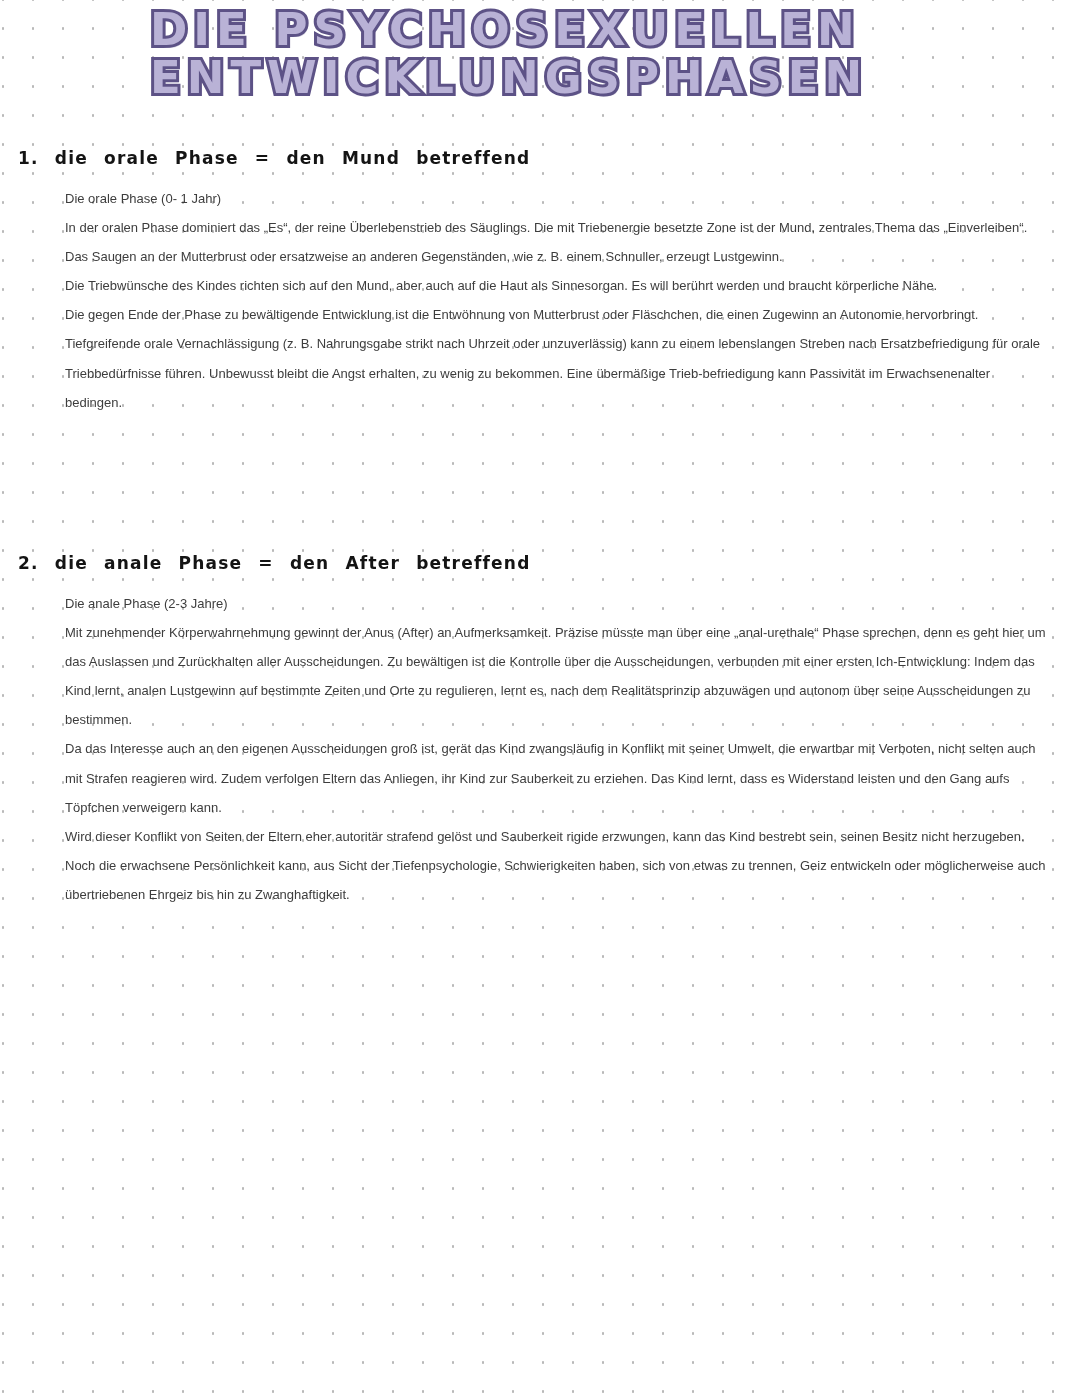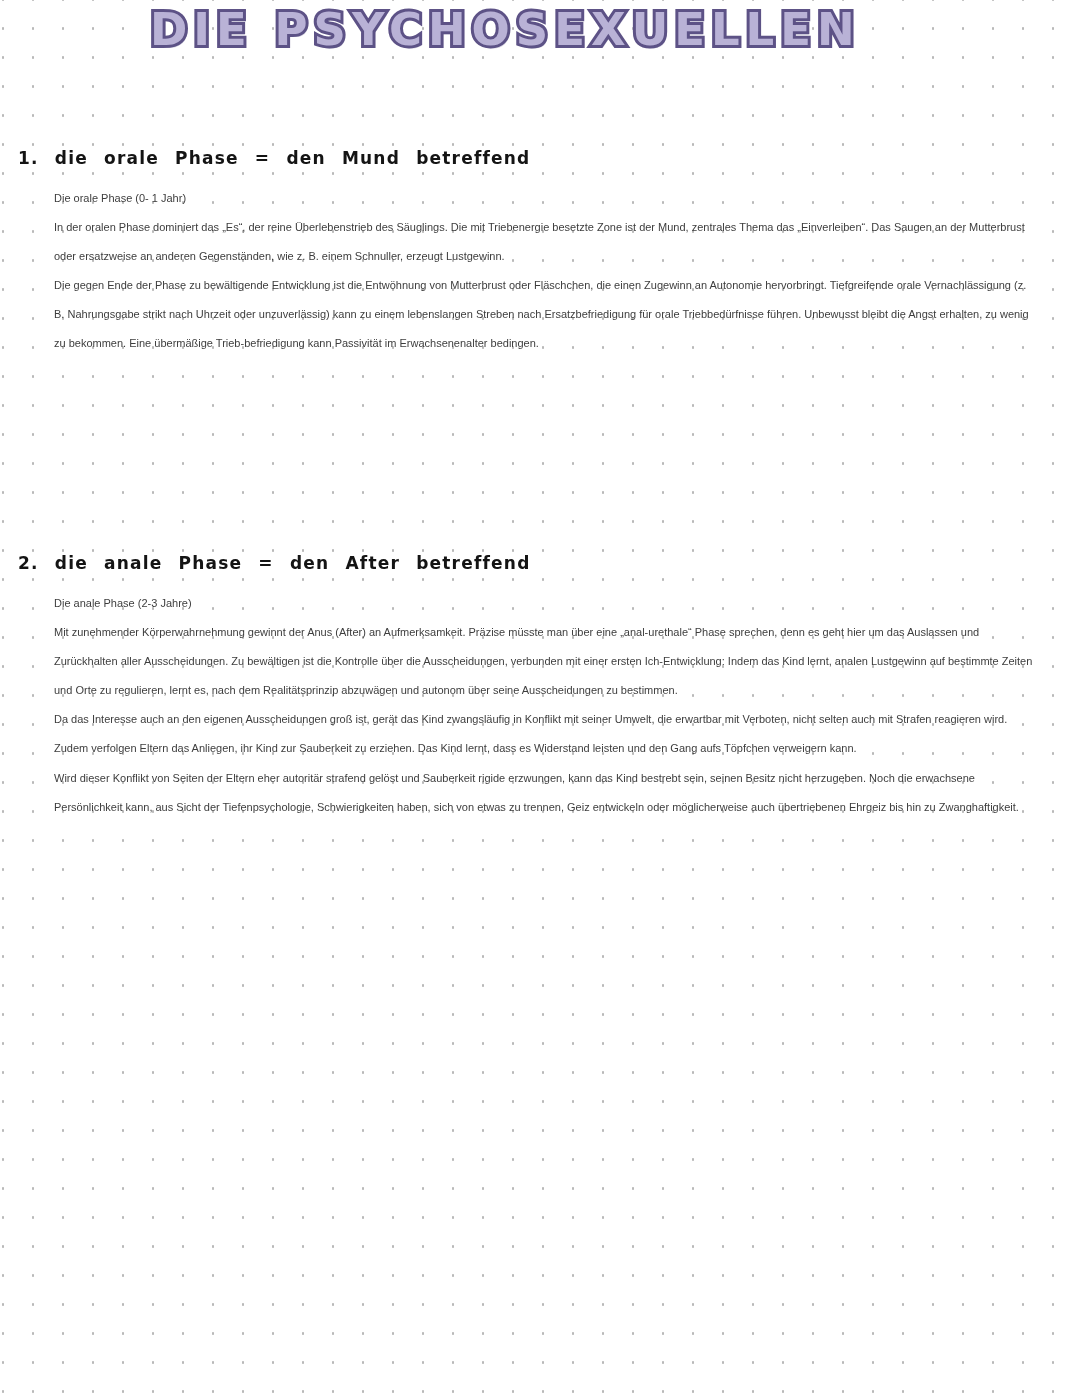--- a/index.html
+++ b/index.html
@@ -50,47 +50,49 @@
     word-spacing: 9px;
     color: #141414;
     white-space: nowrap;
   }
 
   .heading-1 { top: 148px; text-align: right; }
   .heading-2 { top: 553px; }
 
   .section-body {
     position: absolute;
-    left: 54px;
+    left: 65px;
     width: 985px;
     font-family: "Liberation Sans", sans-serif;
-    font-size: 11px;
+    font-size: 13px;
     line-height: 29.1px;
     color: #3d3d3d;
   }
 
   .body-1 { top: 184px; }
   .body-2 { top: 589px; }
 
   .section-body p { margin: 0; }
 </style>
 </head>
 <body>
 
 <div class="page">
 
   <div class="title-block">
     <div class="title-line">DIE PSYCHOSEXUELLEN</div>
+    <div class="title-line">ENTWICKLUNGSPHASEN</div>
   </div>
 
   <div class="section-heading heading-1">1. die orale Phase = den Mund betreffend</div>
 
   <div class="section-body body-1">
     <p>Die orale Phase (0- 1 Jahr)</p>
     <p>In der oralen Phase dominiert das „Es“, der reine Überlebenstrieb des Säuglings. Die mit Triebenergie besetzte Zone ist der Mund, zentrales Thema das „Einverleiben“. Das Saugen an der Mutterbrust oder ersatzweise an anderen Gegenständen, wie z. B. einem Schnuller, erzeugt Lustgewinn.</p>
+    <p>Die Triebwünsche des Kindes richten sich auf den Mund, aber auch auf die Haut als Sinnesorgan. Es will berührt werden und braucht körperliche Nähe.</p>
     <p>Die gegen Ende der Phase zu bewältigende Entwicklung ist die Entwöhnung von Mutterbrust oder Fläschchen, die einen Zugewinn an Autonomie hervorbringt. Tiefgreifende orale Vernachlässigung (z. B. Nahrungsgabe strikt nach Uhrzeit oder unzuverlässig) kann zu einem lebenslangen Streben nach Ersatzbefriedigung für orale Triebbedürfnisse führen. Unbewusst bleibt die Angst erhalten, zu wenig zu bekommen. Eine übermäßige Trieb-befriedigung kann Passivität im Erwachsenenalter bedingen.</p>
   </div>
 
   <div class="section-heading heading-2">2. die anale Phase = den After betreffend</div>
 
   <div class="section-body body-2">
     <p>Die anale Phase (2-3 Jahre)</p>
     <p>Mit zunehmender Körperwahrnehmung gewinnt der Anus (After) an Aufmerksamkeit. Präzise müsste man über eine „anal-urethale“ Phase sprechen, denn es geht hier um das Auslassen und Zurückhalten aller Ausscheidungen. Zu bewältigen ist die Kontrolle über die Ausscheidungen, verbunden mit einer ersten Ich-Entwicklung: Indem das Kind lernt, analen Lustgewinn auf bestimmte Zeiten und Orte zu regulieren, lernt es, nach dem Realitätsprinzip abzuwägen und autonom über seine Ausscheidungen zu bestimmen.</p>
     <p>Da das Interesse auch an den eigenen Ausscheidungen groß ist, gerät das Kind zwangsläufig in Konflikt mit seiner Umwelt, die erwartbar mit Verboten, nicht selten auch mit Strafen reagieren wird. Zudem verfolgen Eltern das Anliegen, ihr Kind zur Sauberkeit zu erziehen. Das Kind lernt, dass es Widerstand leisten und den Gang aufs Töpfchen verweigern kann.</p>
     <p>Wird dieser Konflikt von Seiten der Eltern eher autoritär strafend gelöst und Sauberkeit rigide erzwungen, kann das Kind bestrebt sein, seinen Besitz nicht herzugeben. Noch die erwachsene Persönlichkeit kann, aus Sicht der Tiefenpsychologie, Schwierigkeiten haben, sich von etwas zu trennen, Geiz entwickeln oder möglicherweise auch übertriebenen Ehrgeiz bis hin zu Zwanghaftigkeit.</p>

